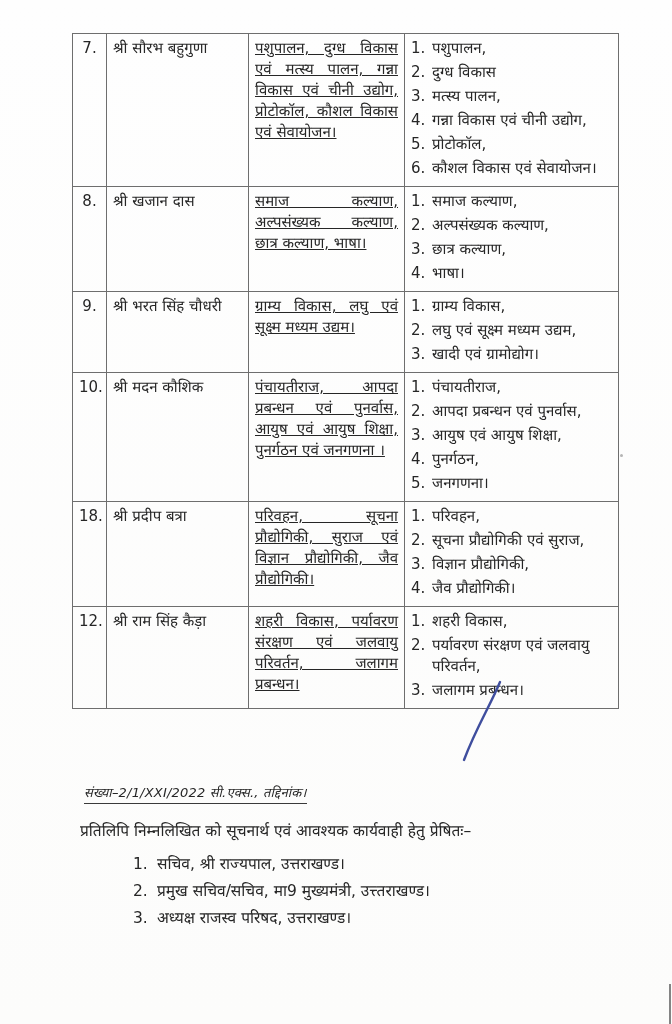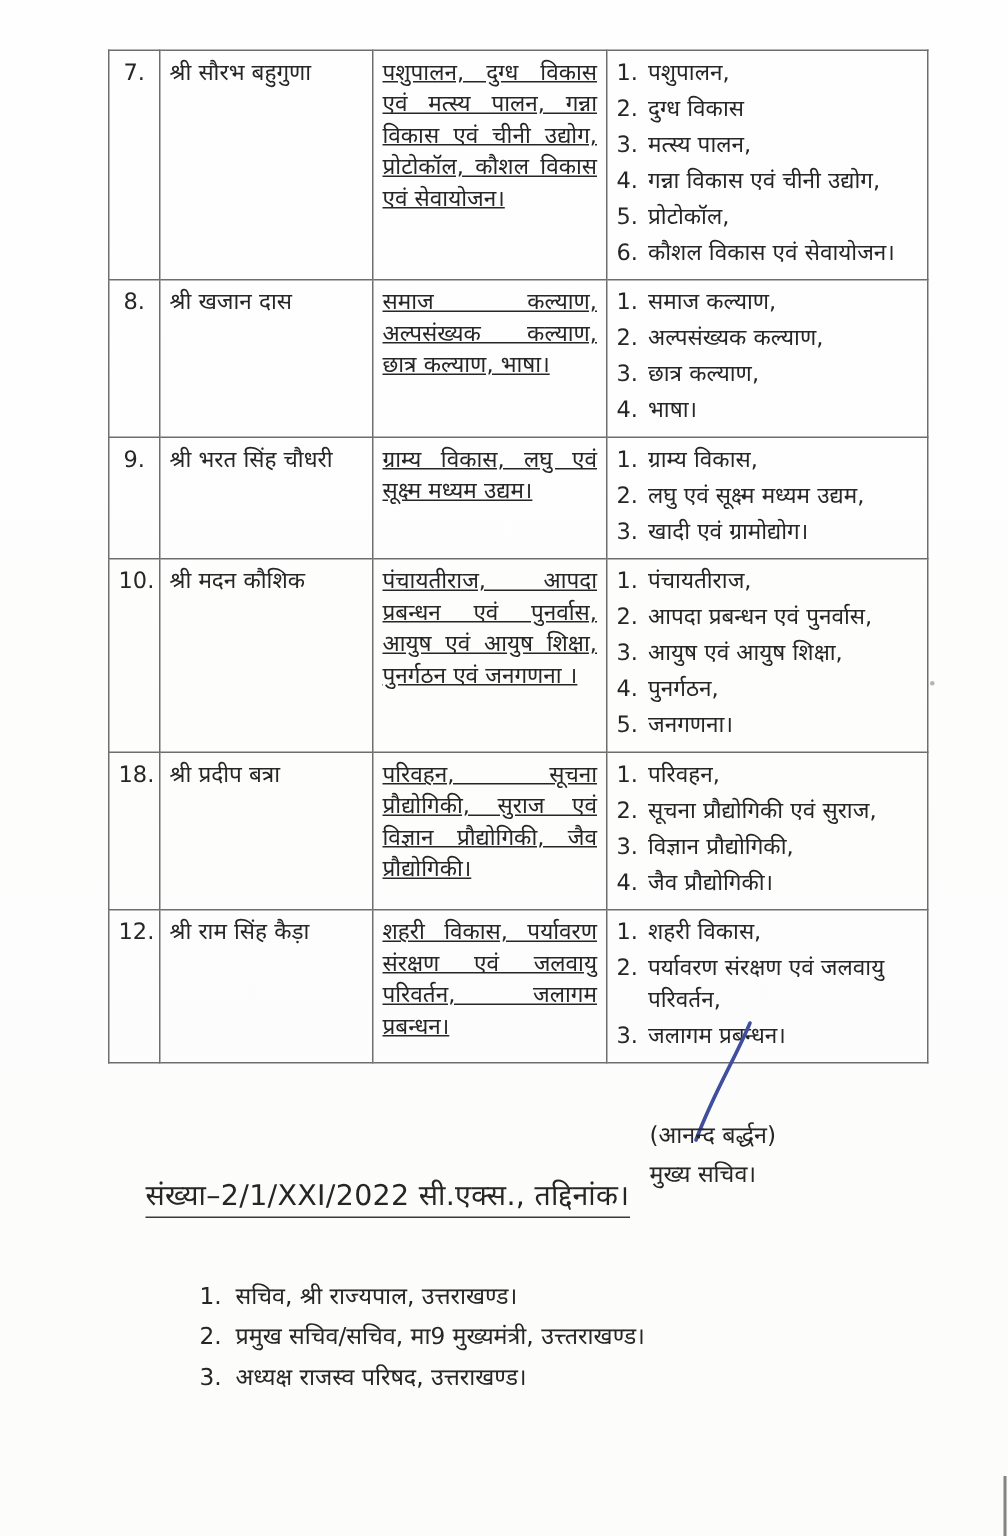--- a/index.html
+++ b/index.html
@@ -44,23 +44,23 @@
   tr:nth-child(4){height:122px;}
   tr:nth-child(5){height:98px;}
   tr:nth-child(6){height:102px;}
 
   
   .sig-block{position:absolute;left:433px;top:744px;font-size:15.5px;line-height:26px;white-space:nowrap;}
   .sig-stroke{position:absolute;left:440px;top:676px;pointer-events:none;}
 
   
   .ref-line{
-    position:absolute;left:97px;top:783px;
-    font-size:19px;letter-spacing:.2px;
-    border-bottom:1.5px solid #3a3a3a;padding-bottom:2px;white-space:nowrap;
+    position:absolute;left:84px;top:783px;
+    font-size:13px;letter-spacing:.2px;
+    border-bottom:1.5px solid #3a3a3a;padding-bottom:2px;white-space:nowrap;font-style:italic;
   }
   .copy-note{position:absolute;left:80px;top:819px;font-size:15.5px;white-space:nowrap;}
   .copy-list{position:absolute;left:133px;top:851px;font-size:15.5px;line-height:27px;}
   .copy-list .li{margin-bottom:0;}
   .copy-list .li .n{width:24px;}
 </style>
 </head>
 <body>
 
 <div class="page">
@@ -218,27 +218,24 @@
             </div>
           </td>
         </tr>
       </tbody>
   </table>
 
   <svg class="sig-stroke" width="80" height="90" viewBox="0 0 80 90">
     <path d="M 60 6 C 50 30, 36 52, 24 84" fill="none" stroke="#3f4e9e" stroke-width="2.4" stroke-linecap="round"></path>
   </svg>
 
-  <div class="sig-block">
-    <div>(आनन्द बर्द्धन)</div>
-    <div>मुख्य सचिव।</div>
-  </div>
 
   <div class="ref-line">संख्या–2/1/XXI/2022 सी.एक्स., तद्दिनांक।</div>
 
+  <div class="copy-note">प्रतिलिपि निम्नलिखित को सूचनार्थ एवं आवश्यक कार्यवाही हेतु प्रेषितः–</div>
 
   <div class="copy-list">
       <div class="li">
         <span class="n">1.</span>
         <span class="t">सचिव, श्री राज्यपाल, उत्तराखण्ड।</span>
       </div>
       <div class="li">
         <span class="n">2.</span>
         <span class="t">प्रमुख सचिव/सचिव, मा9 मुख्यमंत्री, उत्त्तराखण्ड।</span>
       </div>

